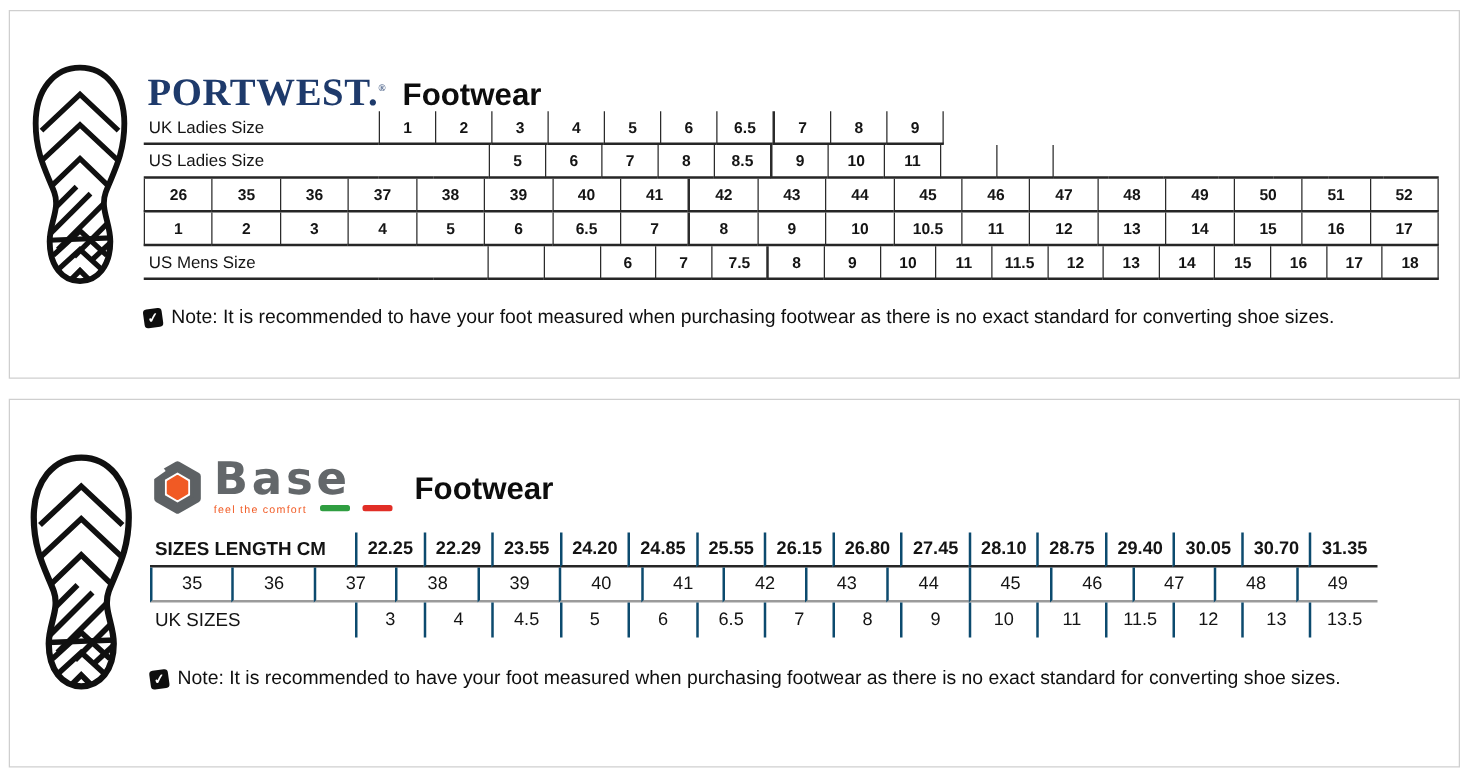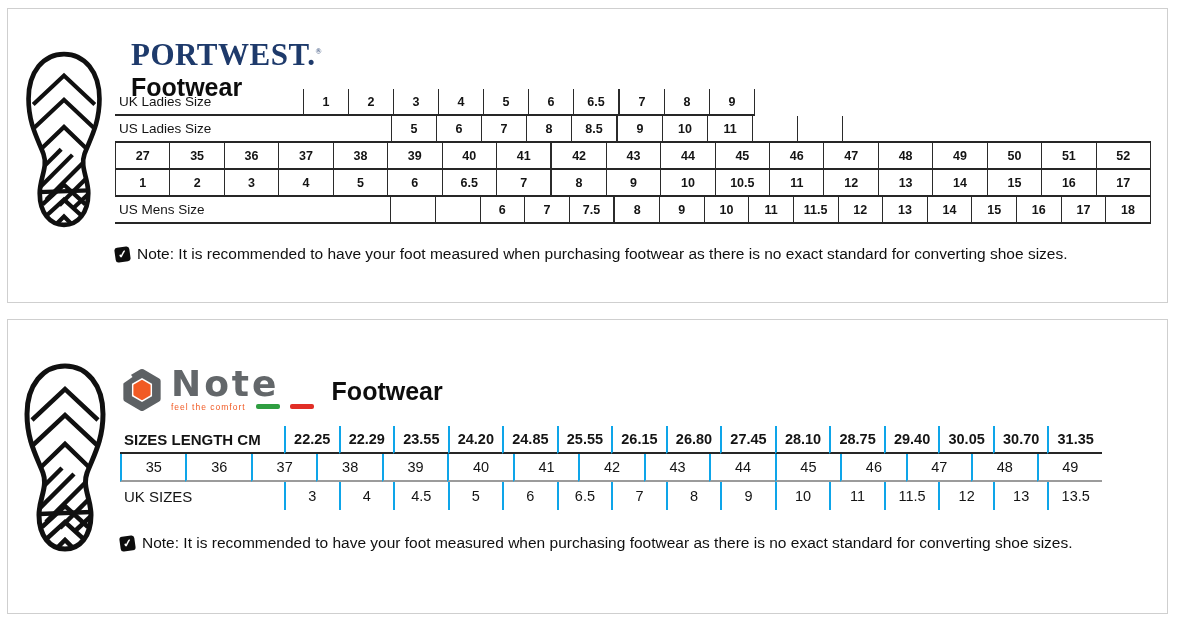--- a/index.html
+++ b/index.html
@@ -6,21 +6,21 @@
   html,body { width:1177px; height:625px; background:#ffffff; font-family:"Liberation Sans",sans-serif; color:#141414; overflow:hidden; }
   .panel { position:absolute; left:7px; width:1161px; height:295px; background:#fff; border:1px solid #cfcfcf; }
   #panel-portwest { top:8px; }
   #panel-base { top:319px; }
 
   .footprint { position:absolute; }
   #panel-portwest .footprint { left:14px; top:32px; width:84px; height:196px; }
   #panel-base .footprint { left:12px; top:42px; width:90px; height:190px; }
 
   
-  .pw-title { position:absolute; left:110px; top:28px; display:flex; align-items:baseline;flex-direction:column; }
+  .pw-title { position:absolute; left:110px; top:47px; display:flex; align-items:baseline; }
   .pw-brand { font-family:"Liberation Serif",serif; font-weight:bold; font-size:31px; color:#1e3a6b; letter-spacing:.5px; }
   .pw-brand .reg { font-size:8px; vertical-align:super; opacity:.8; }
   .title-suffix { font-size:25px; font-weight:bold; color:#0d0d0d; margin-left:13px; }
 
   
   .base-logo-row { position:absolute; left:112px; top:48px; display:flex; align-items:center; }
   .base-icon { width:44px; height:44px; flex:0 0 auto; }
   .base-word-block { margin-left:7px; display:flex; flex-direction:column; }
   .base-word { font-family:"DejaVu Sans",sans-serif; font-weight:bold; font-size:36px; line-height:30px; color:#63676a; letter-spacing:3px; }
   .base-tag-row { display:flex; align-items:center; gap:10px; margin-top:3px; }
@@ -42,21 +42,21 @@
   #base-table .rlabel { width:164px; font-size:15px; }
   .cell { flex:1 1 0; display:flex; align-items:center; justify-content:center; }
   #pw-table .cell { font-size:12.5px; }
   #base-table .cell { font-size:14.5px; }
   .bold { font-weight:bold; }
   
   #pw-table .cell.b { border-left:1px solid #2b2b2b; }
   #pw-table .cell.rb { border-right:1px solid #2b2b2b; }
   #pw-table .trow > *:nth-child(9).b { border-left-width:2px; }
   
-  #base-table .cell.b { border-left:2px solid #0ea5e9; }
+  #base-table .cell.b { border-left:2px solid #0c4a6e; }
   .bb-dark { border-bottom:2px solid #262626; }
   .bb-gray { border-bottom:2px solid #9b9b9b; }
 
   
   .note { position:absolute; display:flex; align-items:center; gap:7px; font-size:15.5px; color:#101010; }
   #panel-portwest .note { left:107px; top:236px; }
   #panel-base .note { left:112px; top:214px; }
   .note-icon { width:15px; height:15px; min-width:15px; background:#0d0d0d; border-radius:3px; color:#fff; font-size:11px; font-weight:bold; display:inline-flex; align-items:center; justify-content:center; transform:rotate(-8deg); }
 </style>
 </head>
@@ -131,21 +131,21 @@
         <div class="cell b rb bb-dark bold"></div>
         <div class="cell bb-dark bold"></div>
         <div class="cell bb-dark bold"></div>
         <div class="cell bb-dark bold"></div>
         <div class="cell bb-dark bold"></div>
         <div class="cell bb-dark bold"></div>
         <div class="cell bb-dark bold"></div>
         <div class="cell bb-dark bold"></div>
       </div>
       <div class="trow">
-        <div class="cell b bb-dark bold">27</div>
+        <div class="cell b bb-dark bold">26</div>
         <div class="cell b bb-dark bold">35</div>
         <div class="cell b bb-dark bold">36</div>
         <div class="cell b bb-dark bold">37</div>
         <div class="cell b bb-dark bold">38</div>
         <div class="cell b bb-dark bold">39</div>
         <div class="cell b bb-dark bold">40</div>
         <div class="cell b bb-dark bold">41</div>
         <div class="cell b bb-dark bold">42</div>
         <div class="cell b bb-dark bold">43</div>
         <div class="cell b bb-dark bold">44</div>
@@ -235,21 +235,21 @@
   </svg>
 
   <div class="base-logo-row">
     <svg class="base-icon" viewBox="0 0 46 46">
       <polygon points="23,4 39.5,13.5 39.5,32.5 23,42 6.5,32.5 6.5,13.5" fill="#5d6164" stroke="#5d6164" stroke-width="6" stroke-linejoin="round"></polygon>
       <polygon points="23,10.5 33.5,16.5 33.5,29.5 23,35.5 12.5,29.5 12.5,16.5" fill="#ffffff"></polygon>
       <polygon points="23,13.5 31,18.2 31,27.8 23,32.5 15,27.8 15,18.2" fill="#f15a24" stroke="#f15a24" stroke-width="2" stroke-linejoin="round"></polygon>
       <rect x="-5" y="9" width="18" height="6" transform="rotate(-35 4 12)" fill="#ffffff"></rect>
     </svg>
     <div class="base-word-block">
-      <span class="base-word">Note</span>
+      <span class="base-word">Base</span>
       <div class="base-tag-row">
         <span class="base-tagline">feel the comfort</span>
         <span class="flag green"></span>
         <span class="flag red"></span>
       </div>
     </div>
     <span class="base-suffix">Footwear</span>
   </div>
 
   <div class="sizetable" id="base-table">

